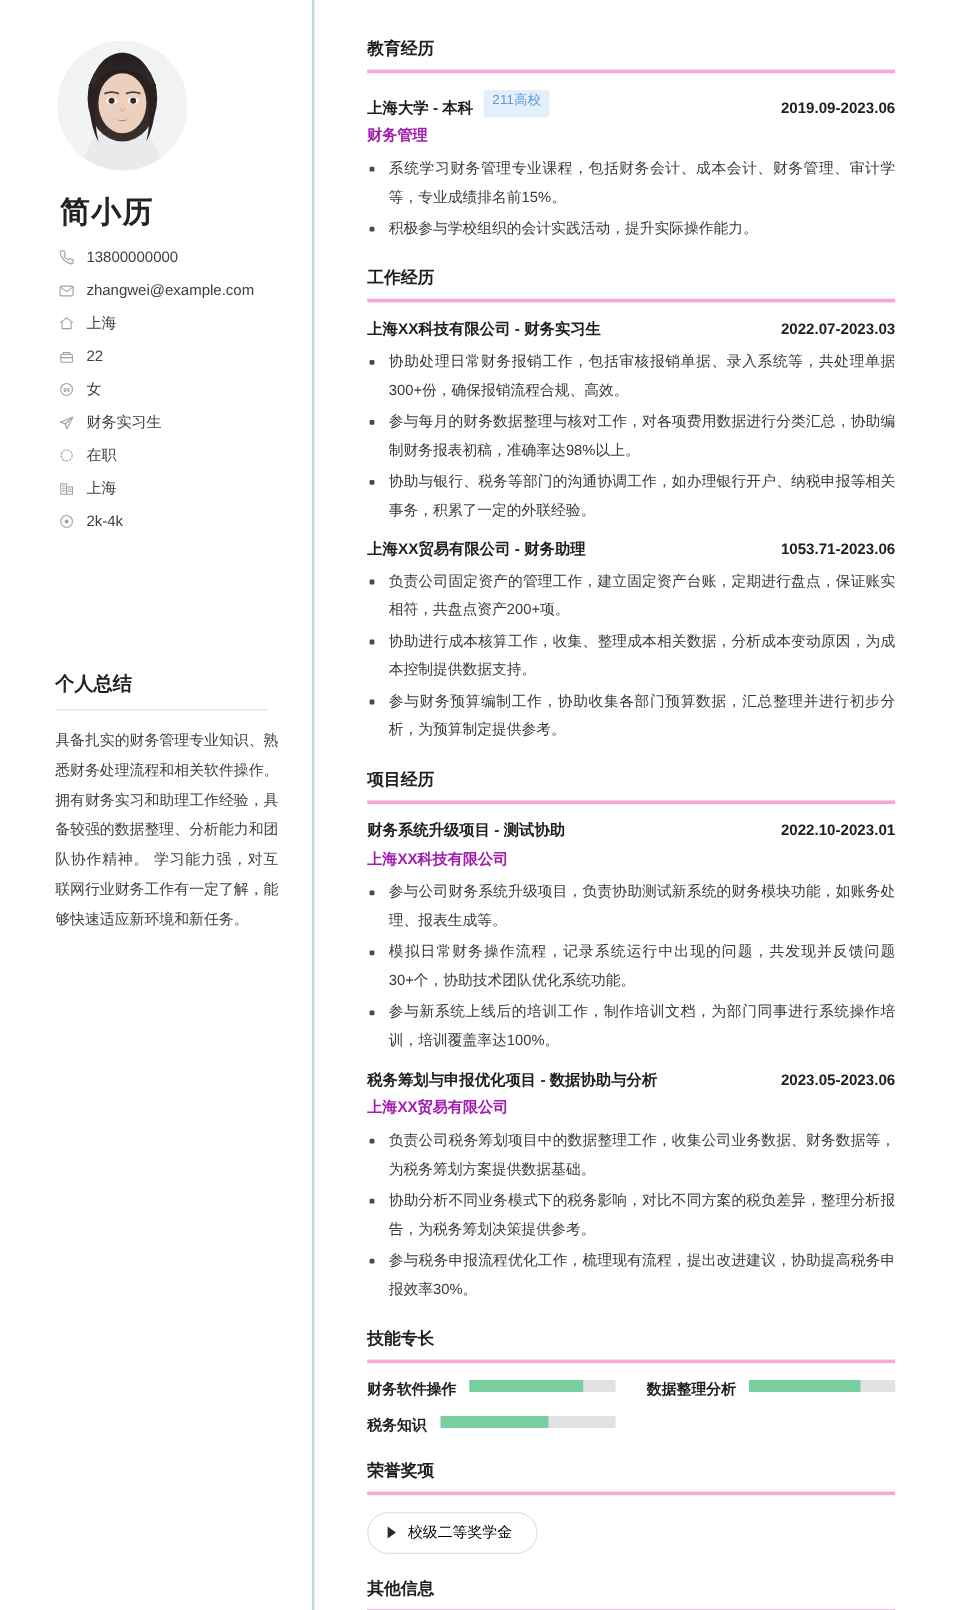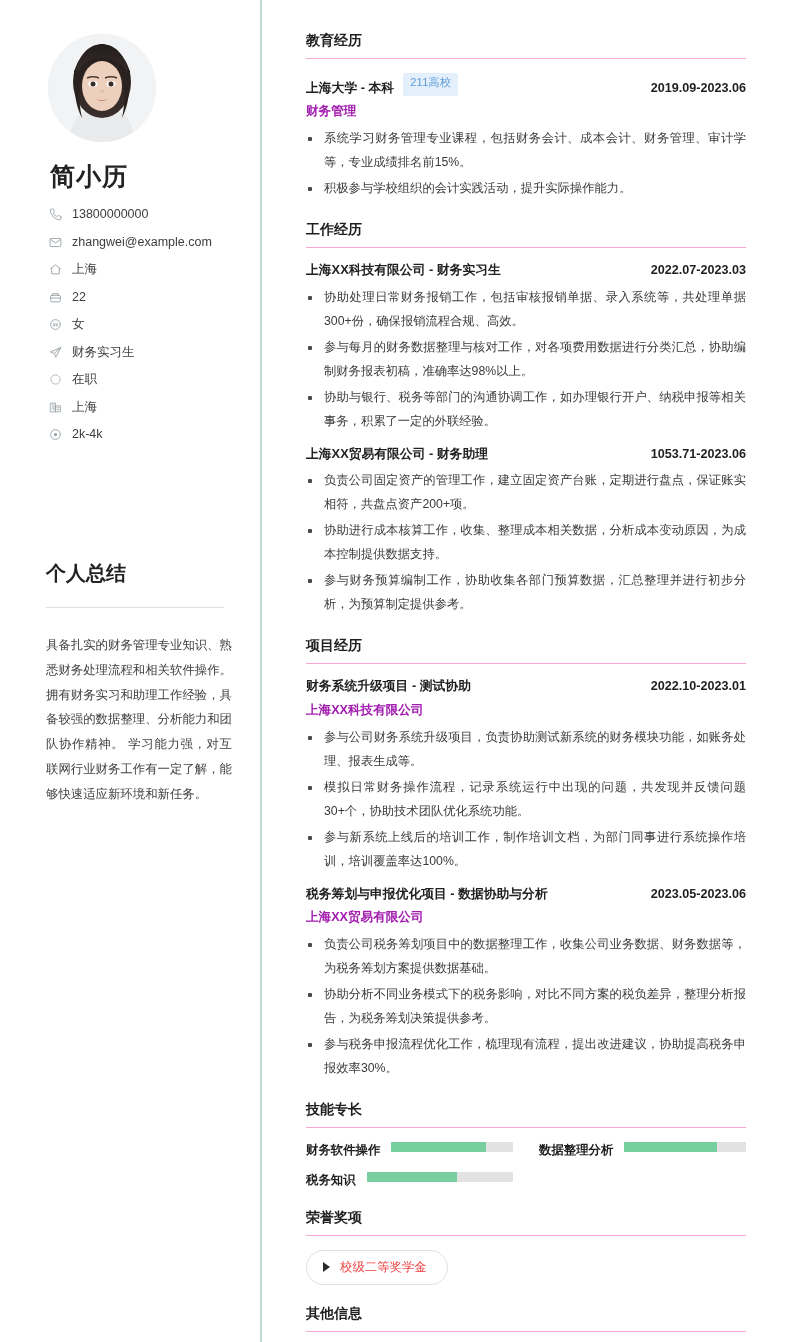--- a/index.html
+++ b/index.html
@@ -43,38 +43,38 @@
   .contact-item .ico {
     width: 18px; flex: 0 0 18px; margin-right: 8px;
     display: inline-flex; align-items: center; justify-content: center;
     color: #9aa3a8;
   }
   .contact-item .ico svg { display:block; }
   .contact-item .txt { white-space: nowrap; }
 
   .summary-block { margin: 118px 0 0 8px; }
   .side-head {
-    font-size: 20px; font-weight: 700; color: #222;
-    padding-bottom: 20px; border-bottom: 1px solid #d9e4e1;
-    margin-bottom: 25px; width: 178px;
+    font-size: 16px; font-weight: 700; color: #222;
+    padding-bottom: 10px; border-bottom: 1px solid #d9e4e1;
+    margin-bottom: 13px; width: 178px;
   }
   .summary-text {
     font-size: 12.4px; line-height: 2.0; color: #3f3f3f;
     width: 186px; text-align: justify;
   }
 
   
   .main {
     flex: 1 1 auto;
     padding: 32px 48px 26px 44px;
   }
   .section { margin-bottom: 6px; }
   .sec-head {
     font-size: 14px; font-weight: 700; color: #1f1f1f;
-    padding-bottom: 8px; border-bottom: 1px solid #f9a8d4;
+    padding-bottom: 8px; border-bottom: 3px solid #f9a8d4;
     margin: 0 0 14px 0;
   }
   .section + .section { margin-top: 20px; }
 
   .entry { margin-bottom: 12px; }
   .entry-top {
     display: flex; align-items: baseline; justify-content: space-between;
     margin-bottom: 7px; gap: 10px;
   }
   .entry-title {
@@ -127,21 +127,21 @@
     background: #e2e2e2; border-radius: 1px; overflow: hidden;
   }
   .skill-fill { position:absolute; left:0; top:0; bottom:0; background:#77ce9f; }
 
   
   .award-row { display: flex; flex-wrap: wrap; gap: 10px; margin-top: 4px; }
   .award-pill {
     display: inline-flex; align-items: center; gap: 10px;
     border: 1px solid #e0e0e0; border-radius: 18px;
     padding: 8px 20px 8px 16px;
-    font-size: 12.4px; color: #ef4444; background: #fff;
+    font-size: 12.4px; color: #000000; background: #fff;
   }
   .award-pill .tri {
     width: 0; height: 0;
     border-left: 7px solid #2b2b2b;
     border-top: 5px solid transparent;
     border-bottom: 5px solid transparent;
   }
 
   
   .other-row { display: flex; align-items: flex-start; gap: 6px; }

